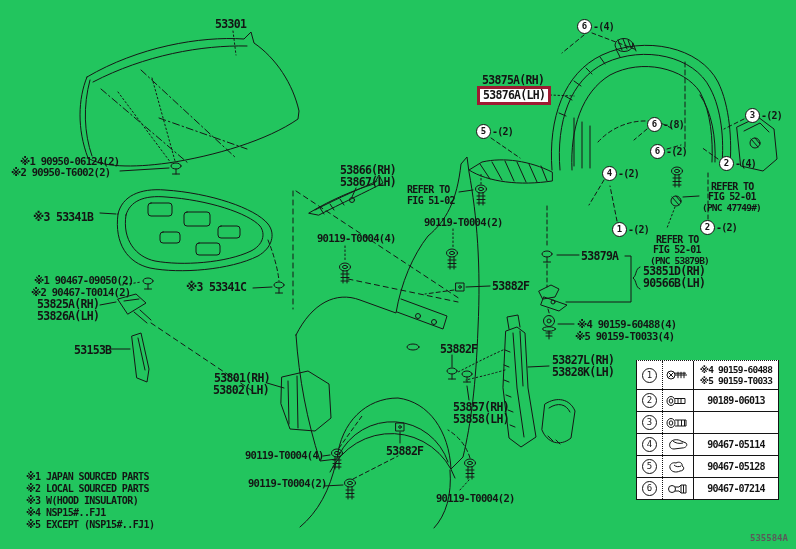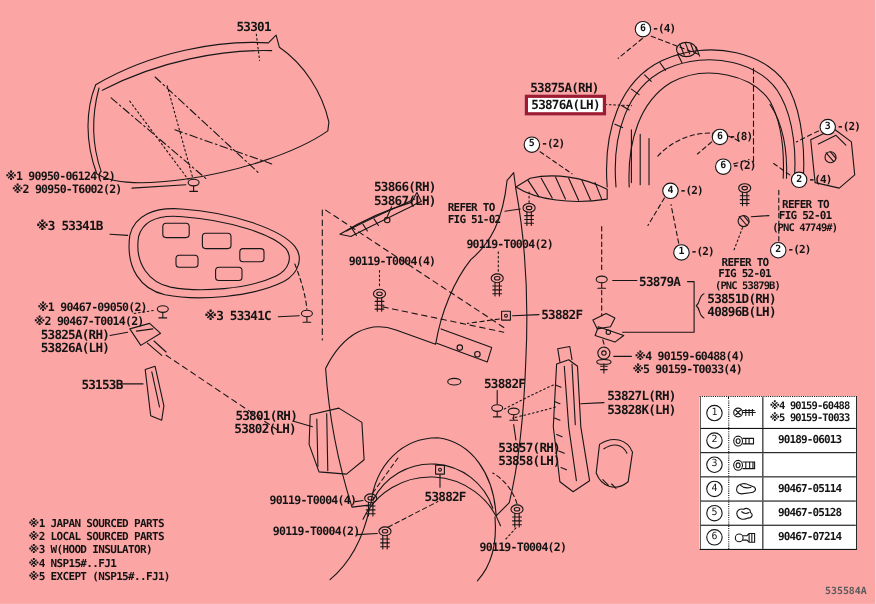--- a/index.html
+++ b/index.html
@@ -1,16 +1,16 @@
 <!DOCTYPE html>
 <html><head>
 <meta charset="utf-8">
 <style>
   html,body{margin:0;padding:0;background:#fff;}
-  .stage{position:relative;width:796px;height:549px;background:#fca5a5;overflow:hidden;
+  .stage{position:relative;width:796px;height:549px;background:#22c55e;overflow:hidden;
          font-family:"DejaVu Sans Mono","DejaVu Sans",monospace;color:#141414;}
   svg.art{position:absolute;left:0;top:0;}
   .lbl{position:absolute;font-weight:bold;font-size:11.5px;line-height:11px;
        letter-spacing:-0.7px;white-space:pre;}
   .sm{font-size:10.5px;}
   .xs{font-size:10px;}
   .pnc{font-size:9.5px;letter-spacing:-0.8px;}
   .hlbox{position:absolute;border:3px solid #9e1b32;background:#fff;padding:1px 3px 1px 3px;
          font-weight:bold;font-size:11.5px;line-height:11px;letter-spacing:-0.7px;}
   .marker{position:absolute;display:flex;align-items:center;gap:0;font-weight:bold;}
@@ -238,23 +238,23 @@
       <path d="M744,119 L724,129"></path>
       <path d="M667,149 L681,145"></path>
       <path d="M718,159 L701,147"></path>
       <path d="M604,180 L589,205"></path>
       <path d="M617,221 L610,186"></path>
       <path d="M708,219 L708,170"></path>
     </g>
   </svg>
 
   <div class="lbl" style="left:215px;top:19px">53301</div>
-  <div class="lbl sm" style="left:5px;top:156px">※1 90950-06124(2)</div>
+  <div class="lbl sm" style="left:20px;top:156px">※1 90950-06124(2)</div>
   <div class="lbl sm" style="left:11px;top:167px">※2 90950-T6002(2)</div>
-  <div class="lbl" style="left:33px;top:200px">※3 53341B</div>
+  <div class="lbl" style="left:33px;top:212px">※3 53341B</div>
   <div class="lbl sm" style="left:34px;top:275px">※1 90467-09050(2)</div>
   <div class="lbl sm" style="left:31px;top:287px">※2 90467-T0014(2)</div>
   <div class="lbl" style="left:37px;top:299px">53825A(RH)</div>
   <div class="lbl" style="left:37px;top:311px">53826A(LH)</div>
   <div class="lbl" style="left:74px;top:345px">53153B</div>
   <div class="lbl" style="left:186px;top:282px">※3 53341C</div>
   <div class="lbl" style="left:214px;top:373px">53801(RH)</div>
   <div class="lbl" style="left:213px;top:385px">53802(LH)</div>
   <div class="lbl" style="left:340px;top:165px">53866(RH)</div>
   <div class="lbl" style="left:340px;top:177px">53867(LH)</div>
@@ -272,21 +272,21 @@
 
   <div class="lbl xs" style="left:711px;top:181px">REFER TO</div>
   <div class="lbl xs" style="left:708px;top:191px">FIG 52-01</div>
   <div class="lbl pnc" style="left:702px;top:202px">(PNC 47749#)</div>
   <div class="lbl xs" style="left:656px;top:234px">REFER TO</div>
   <div class="lbl xs" style="left:653px;top:244px">FIG 52-01</div>
   <div class="lbl pnc" style="left:650px;top:255px">(PNC 53879B)</div>
 
   <div class="lbl" style="left:581px;top:251px">53879A</div>
   <div class="lbl" style="left:643px;top:266px">53851D(RH)</div>
-  <div class="lbl" style="left:643px;top:278px">40896B(LH)</div>
+  <div class="lbl" style="left:643px;top:278px">90566B(LH)</div>
   <div class="lbl sm" style="left:577px;top:319px">※4 90159-60488(4)</div>
   <div class="lbl sm" style="left:575px;top:331px">※5 90159-T0033(4)</div>
 
   <div class="lbl" style="left:492px;top:281px">53882F</div>
   <div class="lbl" style="left:440px;top:344px">53882F</div>
   <div class="lbl" style="left:386px;top:446px">53882F</div>
 
   <div class="lbl" style="left:552px;top:355px">53827L(RH)</div>
   <div class="lbl" style="left:552px;top:367px">53828K(LH)</div>
   <div class="lbl" style="left:453px;top:402px">53857(RH)</div>

